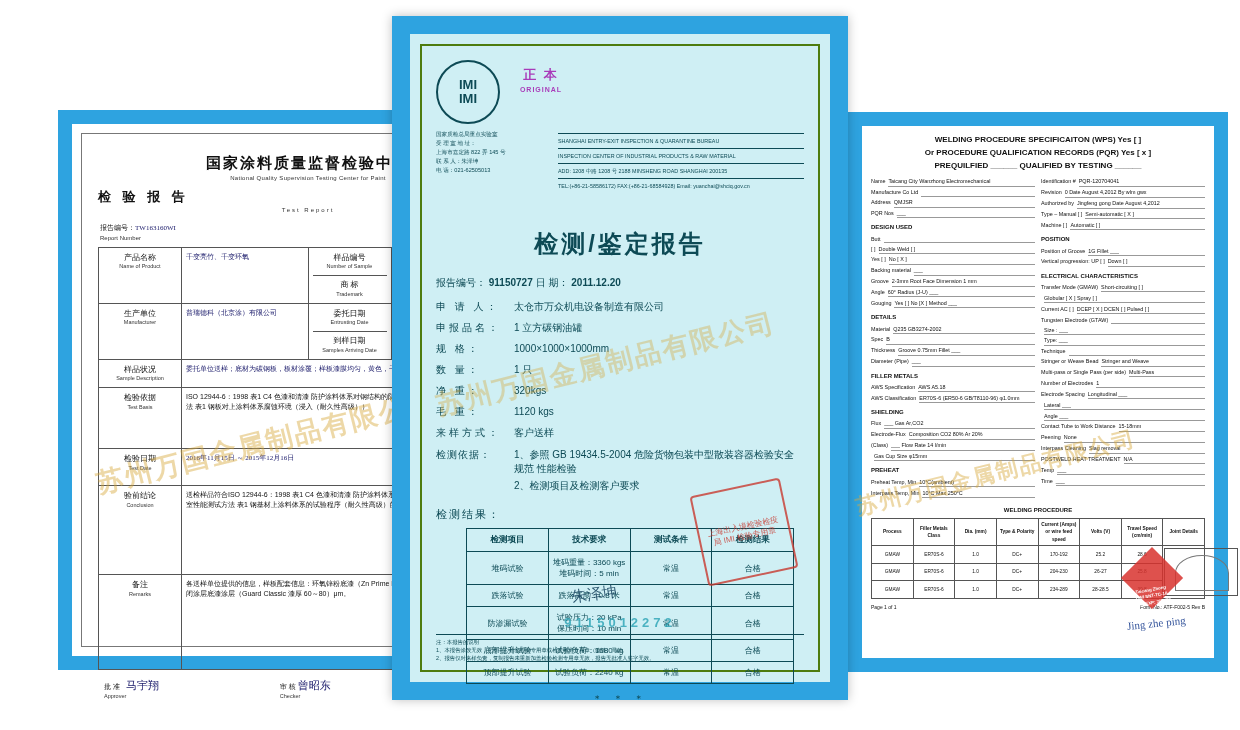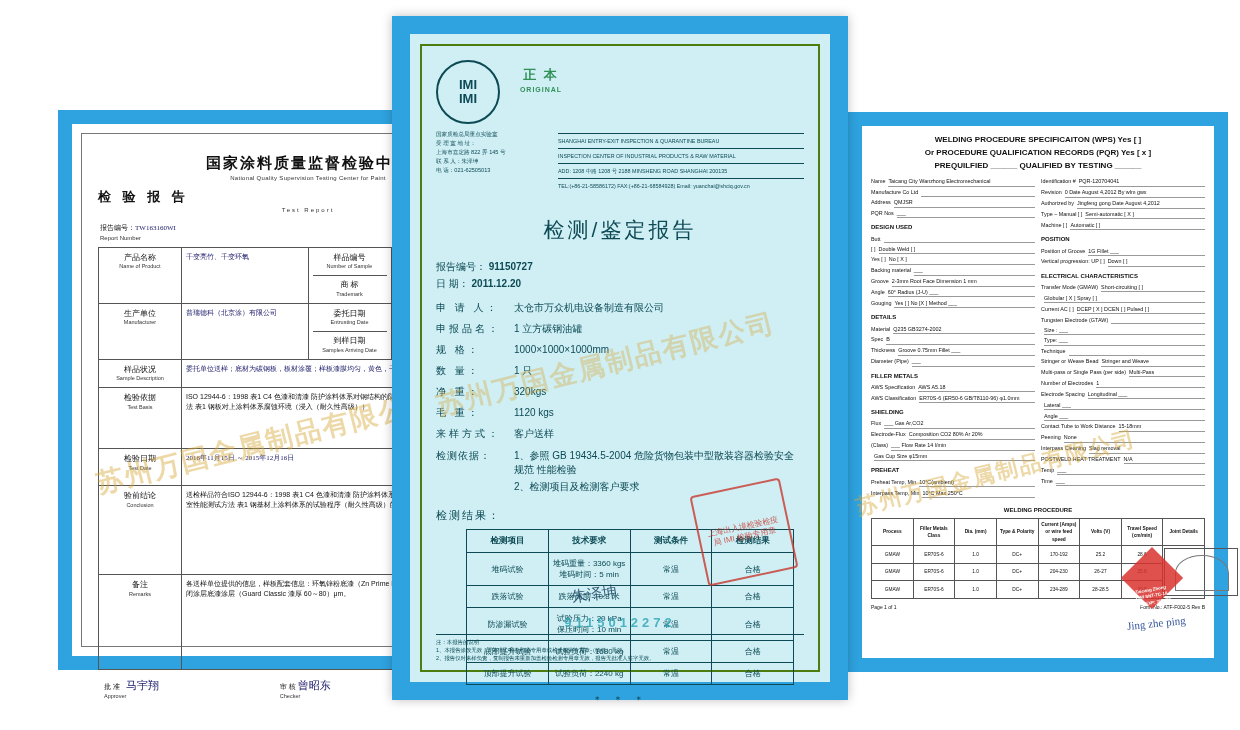--- a/index.html
+++ b/index.html
@@ -59,28 +59,28 @@
 
   
   .c-wrap{position:absolute;inset:0;padding:10px 14px;box-sizing:border-box;color:#0d4a55;}
   .c-head{display:flex;align-items:flex-start;gap:8px;}
   .imi{width:60px;height:60px;border:2px solid #0d4a55;border-radius:50%;
     display:flex;flex-direction:column;align-items:center;justify-content:center;
     font-weight:bold;font-size:13px;line-height:1.05;flex:none;margin-top:4px;}
   .c-h-txt{flex:1;text-align:center;}
   .c-h1{font-size:20px;font-weight:bold;letter-spacing:2px;}
   .c-h2{font-size:12px;font-weight:bold;letter-spacing:1px;margin-top:3px;}
-  .orig{width:66px;flex:none;text-align:center;color:#15803d;font-weight:bold;
+  .orig{width:66px;flex:none;text-align:center;color:#a21caf;font-weight:bold;
     font-size:13px;letter-spacing:2px;margin-top:10px;opacity:.85;}
   .orig .en{font-size:7px;letter-spacing:1px;display:block;margin-top:2px;}
   .c-addr{font-size:5.6px;line-height:1.6;margin-top:6px;display:flex;gap:10px;}
   .c-addr .col1{width:112px;}
   .c-addr .col2{flex:1;}
   .c-en{font-size:5.4px;line-height:1.5;border-top:1px solid #0d4a55;margin-top:3px;padding-top:3px;}
-  .c-title{text-align:center;font-size:21px;font-weight:normal;letter-spacing:3px;margin:26px 0 4px;}
+  .c-title{text-align:center;font-size:24px;font-weight:bold;letter-spacing:3px;margin:38px 0 4px;}
   .c-field{display:flex;font-size:10px;margin:7px 0;align-items:baseline;}
   .c-field .k{width:78px;letter-spacing:3px;flex:none;}
   .c-field .v{flex:1;}
   .c-res{font-size:11px;margin:14px 0 6px;letter-spacing:2px;}
   table.c-tbl{width:calc(100% - 40px);margin-left:30px;border-collapse:collapse;table-layout:fixed;}
   table.c-tbl th,table.c-tbl td{border:1px solid #0d4a55;font-size:8px;text-align:center;padding:5px 2px;}
   table.c-tbl th{font-size:8.5px;font-weight:bold;}
   .c-seal{position:absolute;right:28px;bottom:92px;width:92px;height:92px;border:2px solid #c8392f;
     border-radius:4px;transform:rotate(-12deg);color:#c8392f;font-size:8px;opacity:.8;
     display:flex;align-items:center;justify-content:center;text-align:center;line-height:1.3;padding:6px;box-sizing:border-box;}
@@ -569,21 +569,21 @@
             <div class="col2" id="cAddrR">
                 <div class="c-en">SHANGHAI ENTRY-EXIT INSPECTION &amp; QUARANTINE BUREAU</div>
                 <div class="c-en">INSPECTION CENTER OF INDUSTRIAL PRODUCTS &amp; RAW MATERIAL</div>
                 <div class="c-en">ADD: 1208 中路 1208 号  2188 MINSHENG ROAD SHANGHAI 200135</div>
                 <div class="c-en">TEL:(+86-21-58586172)  FAX:(+86-21-68584928)  Email: yuanchai@shciq.gov.cn</div>
               </div>
           </div>
 
           <div class="c-title">检测/鉴定报告</div>
 
-          <div style="display:flex;flex-direction:column;align-items:flex-start;gap:3px;margin-top:16px;">
+          <div style="display:flex;flex-direction:row;align-items:flex-start;gap:3px;margin-top:16px;">
             <div style="font-size:10px;">
               <span>报告编号：</span>
               <span style="font-weight:bold;">91150727</span>
             </div>
             <div style="font-size:10px;">
               <span>日      期：</span>
               <span style="font-weight:bold;">2011.12.20</span>
             </div>
           </div>
 

